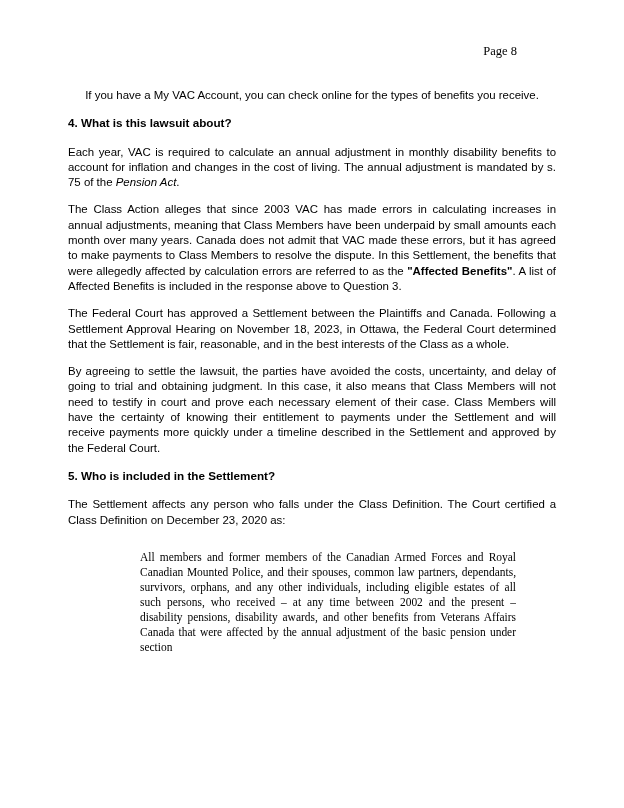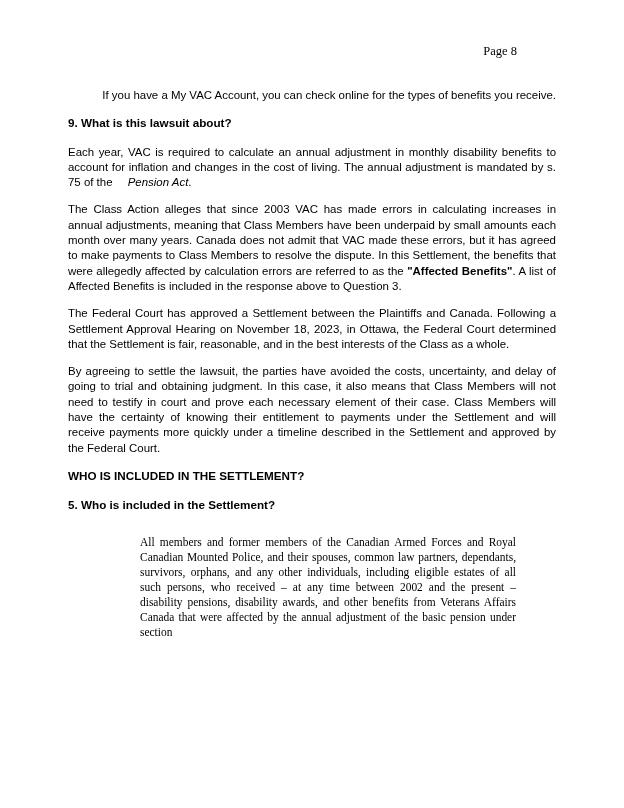--- a/index.html
+++ b/index.html
@@ -26,21 +26,21 @@
     line-height: 15px;
     text-align: right;
     padding-right: 39px;
     margin: 0 0 29px 0;
   }
   .body-text {
     margin: 0 0 12px 0;
     text-align: justify;
   }
   .single-line {
-    text-align: right;
+    text-align: center;
     white-space: nowrap;
   }
   .q-heading {
     font-size: 11.7px;
     font-weight: bold;
     line-height: 15.3px;
     margin: 12px 0 14px 0;
     text-align: left;
   }
   .section-heading {
@@ -49,43 +49,43 @@
     line-height: 15.3px;
     margin: 12px 0 14px 0;
     text-align: left;
   }
   .block-quote {
     margin: 22px 40px 0 72px;
     text-align: justify;
     line-height: 15px;
     font-family: Liberation Serif, serif;
   }
-  .italic { font-style: italic; margin-left: 12px; }
+  .italic { font-style: italic; }
   .bold-inline { font-weight: bold; }
 </style>
 </head>
 <body>
 
 <div class="page">
 
   <div class="page-number">Page 8</div>
 
   <p class="body-text single-line">If you have a My VAC Account, you can check online for the types of benefits you receive.</p>
 
-  <div class="q-heading">9. What is this lawsuit about?</div>
+  <div class="q-heading">4. What is this lawsuit about?</div>
 
   <p class="body-text"><span>Each year, VAC is required to calculate an annual adjustment in monthly disability benefits to account for inflation and changes in the cost of living. The annual adjustment is mandated by s. 75 of the </span><span class="italic">Pension Act</span><span>.</span></p>
 
   <p class="body-text"><span>The Class Action alleges that since 2003 VAC has made errors in calculating increases in annual adjustments, meaning that Class Members have been underpaid by small amounts each month over many years. Canada does not admit that VAC made these errors, but it has agreed to make payments to Class Members to resolve the dispute. In this Settlement, the benefits that were allegedly affected by calculation errors are referred to as the </span><span class="bold-inline">"Affected Benefits"</span><span>. A list of Affected Benefits is included in the response above to Question 3.</span></p>
 
 
   <p class="body-text">The Federal Court has approved a Settlement between the Plaintiffs and Canada. Following a Settlement Approval Hearing on November 18, 2023, in Ottawa, the Federal Court determined that the Settlement is fair, reasonable, and in the best interests of the Class as a whole.</p>
 
   <p class="body-text">By agreeing to settle the lawsuit, the parties have avoided the costs, uncertainty, and delay of going to trial and obtaining judgment. In this case, it also means that Class Members will not need to testify in court and prove each necessary element of their case. Class Members will have the certainty of knowing their entitlement to payments under the Settlement and will receive payments more quickly under a timeline described in the Settlement and approved by the Federal Court.</p>
 
-  <div class="section-heading">WHO IS INCLUDED IN THE SETTLEMENT?</div>
 
   <div class="q-heading">5. Who is included in the Settlement?</div>
 
+  <p class="body-text">The Settlement affects any person who falls under the Class Definition. The Court certified a Class Definition on December 23, 2020 as:</p>
 
   <p class="body-text block-quote">All members and former members of the Canadian Armed Forces and Royal Canadian Mounted Police, and their spouses, common law partners, dependants, survivors, orphans, and any other individuals, including eligible estates of all such persons, who received – at any time between 2002 and the present – disability pensions, disability awards, and other benefits from Veterans Affairs Canada that were affected by the annual adjustment of the basic pension under section</p>
 
 </div>
 
 </body></html>

